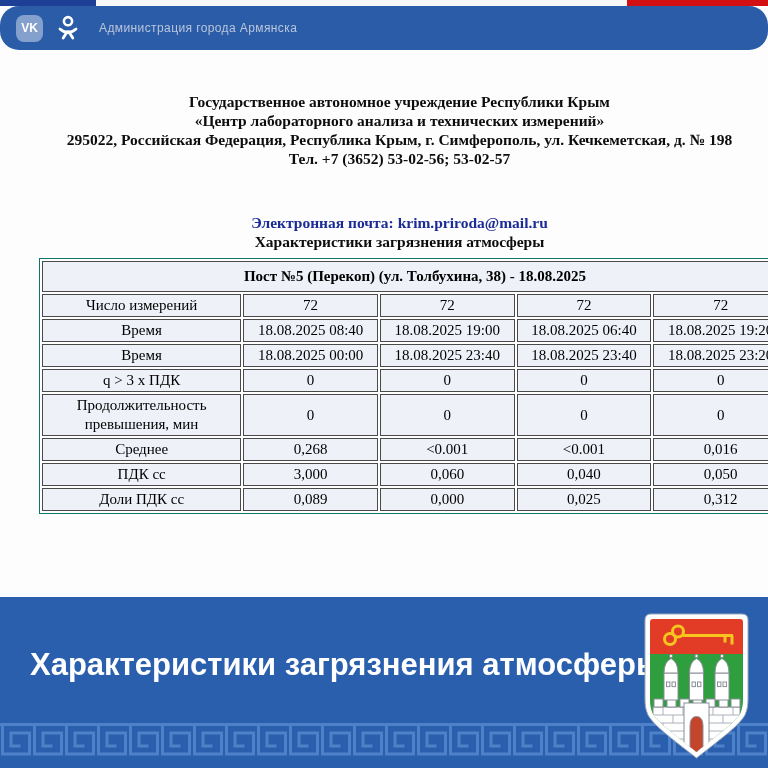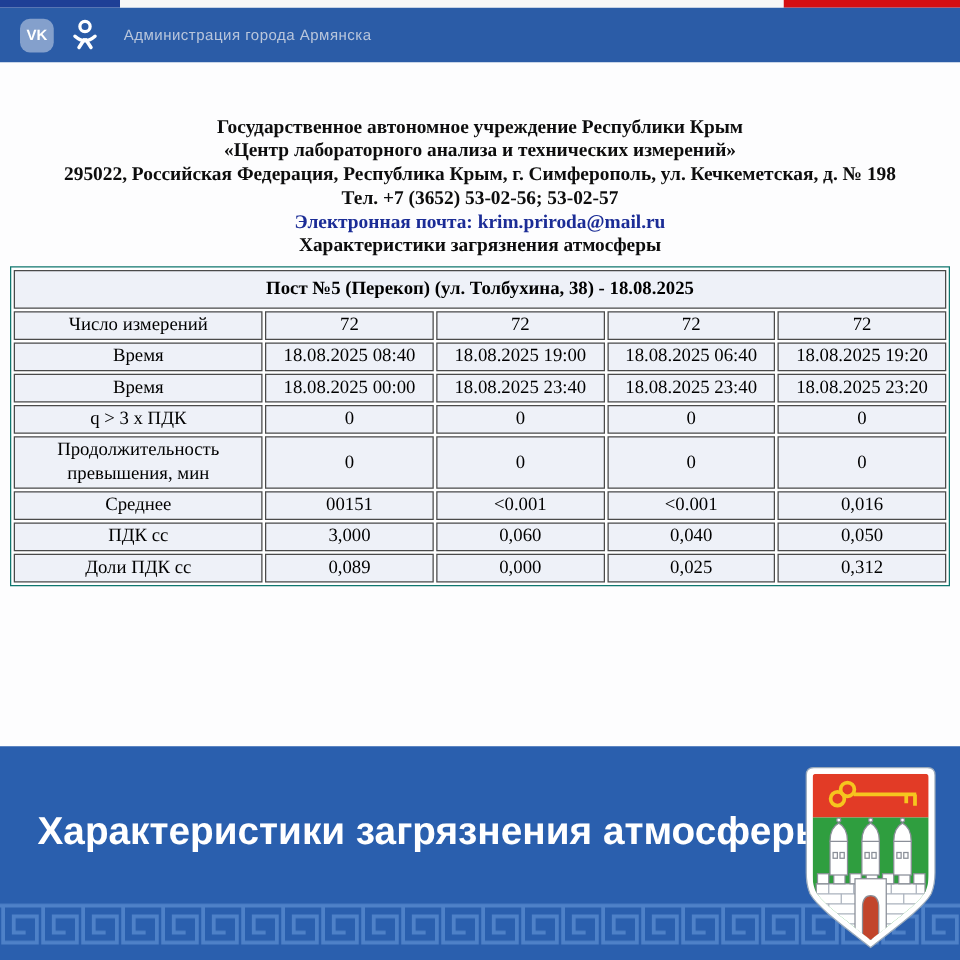--- a/index.html
+++ b/index.html
@@ -8,38 +8,38 @@
     background:#fdfdfe;font-family:"Liberation Serif",serif;
   }
   
   .flag{display:flex;height:6px;width:768px;}
   .flag .f-blue{width:96px;background:#1e3f96;}
   .flag .f-white{flex:1;background:#f7f7f7;}
   .flag .f-red{width:141px;background:#d40f12;}
   
   .topbar{
     height:44px;background:#2b5ca7;display:flex;align-items:center;
-    padding:0 0 0 16px;gap:13px;
+    padding:0 0 0 16px;gap:13px;border-radius:19px;
   }
   .vk-badge{
     width:27px;height:27px;border-radius:8px;background:rgba(255,255,255,.42);
     color:#fff;font-family:"Liberation Sans",sans-serif;font-weight:bold;
     font-size:12px;display:flex;align-items:center;justify-content:center;
     flex:0 0 auto;cursor:pointer;
   }
   .ok-badge{width:24px;height:26px;flex:0 0 auto;cursor:pointer;}
   .bar-title{
     color:#b9c6dc;font-family:"Liberation Sans",sans-serif;
     font-size:12px;letter-spacing:.4px;margin-left:6px;white-space:nowrap;
   }
   
-  .card{height:616px;background:#fdfdfe;padding-top:42px;box-sizing:border-box;}
+  .card{height:616px;background:#fdfdfe;padding-top:42px;box-sizing:border-box;padding-left:31px;}
   .letterhead{text-align:center;font-weight:bold;font-size:15.5px;line-height:19px;color:#0d0d0d;}
   .letterhead div{white-space:nowrap;}
-  .lh-email{color:#1b2c96;}
+  .lh-email{color:#1b2c96;margin-top:45px;}
   
   table.poll{
     margin:7px 8px 0;width:752px;table-layout:fixed;
     border-collapse:separate;border-spacing:2px;background:#fff;
     border:1px solid #0f766e;
   }
   table.poll td{
     border:1px solid #4a4a4a;background:#eef1f8;text-align:center;
     font-size:15px;color:#000;padding:1px 2px;overflow:hidden;
   }
@@ -130,21 +130,21 @@
         </tr>
         <tr class="t-row">
           <td class="t-label">Продолжительность превышения, мин</td>
           <td class="t-val">0</td>
           <td class="t-val">0</td>
           <td class="t-val">0</td>
           <td class="t-val">0</td>
         </tr>
         <tr class="t-row">
           <td class="t-label">Среднее</td>
-          <td class="t-val">00151</td>
+          <td class="t-val">0,268</td>
           <td class="t-val">&lt;0.001</td>
           <td class="t-val">&lt;0.001</td>
           <td class="t-val">0,016</td>
         </tr>
         <tr class="t-row">
           <td class="t-label">ПДК сс</td>
           <td class="t-val">3,000</td>
           <td class="t-val">0,060</td>
           <td class="t-val">0,040</td>
           <td class="t-val">0,050</td>

